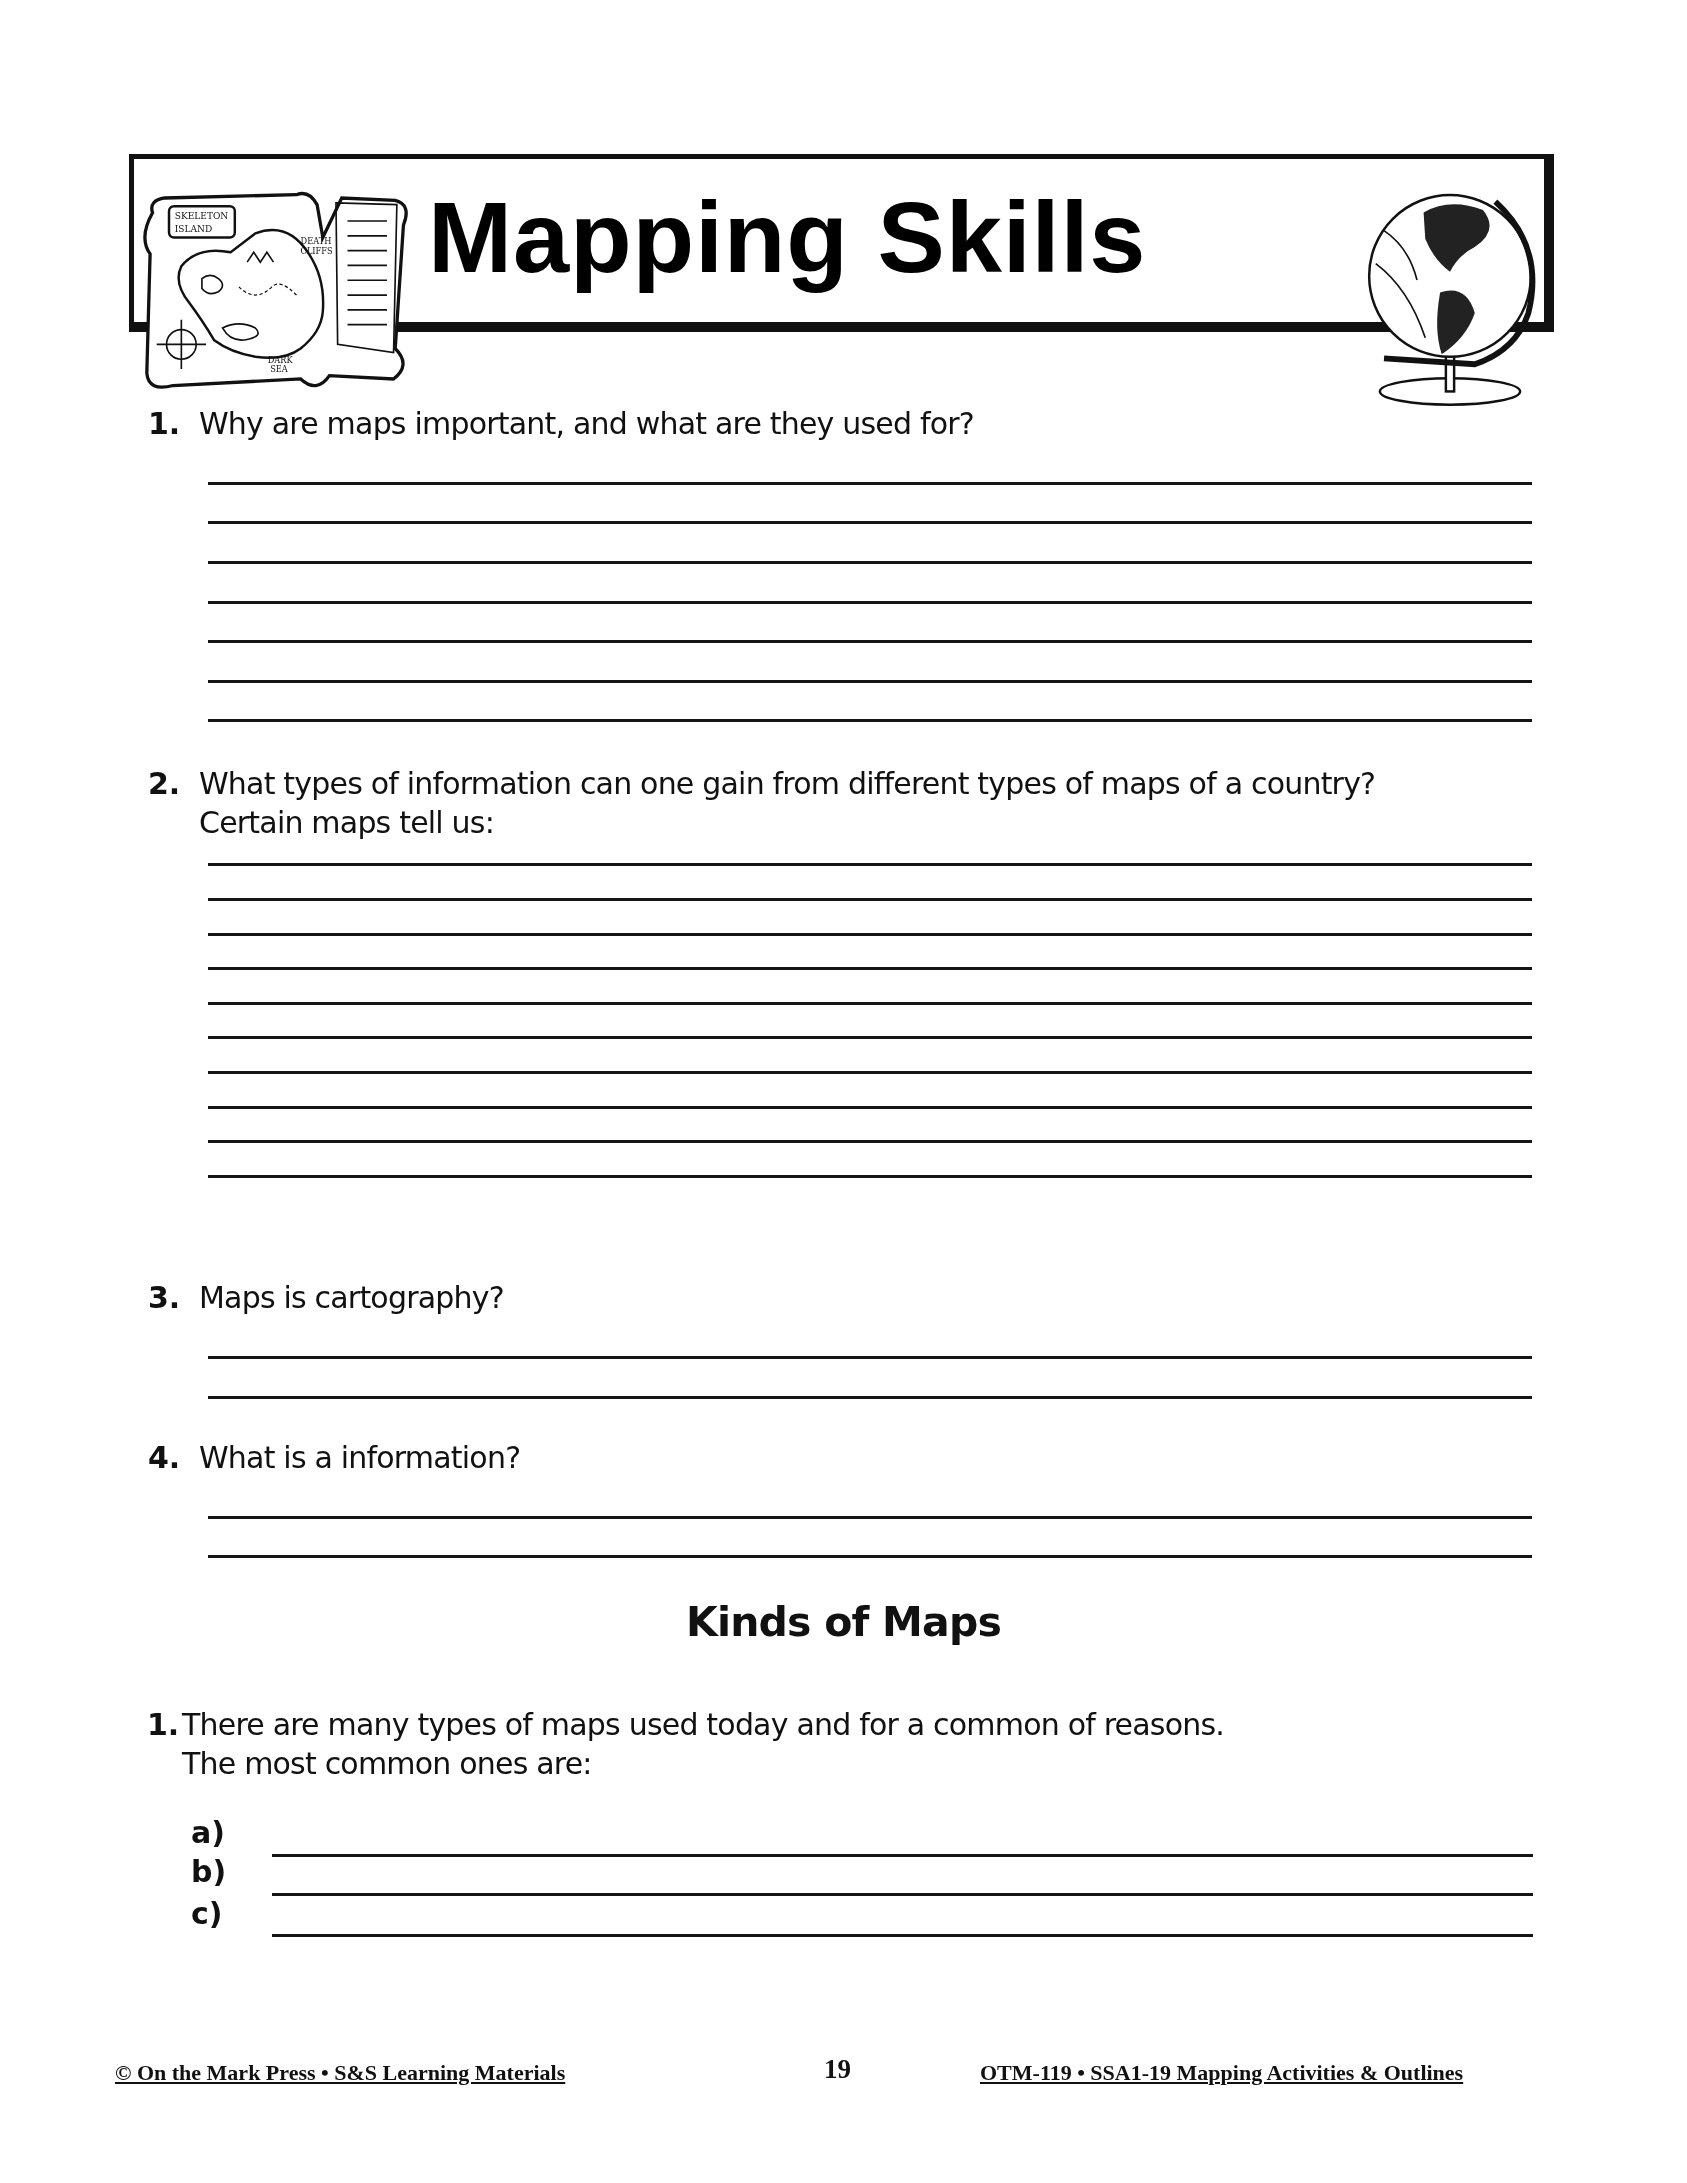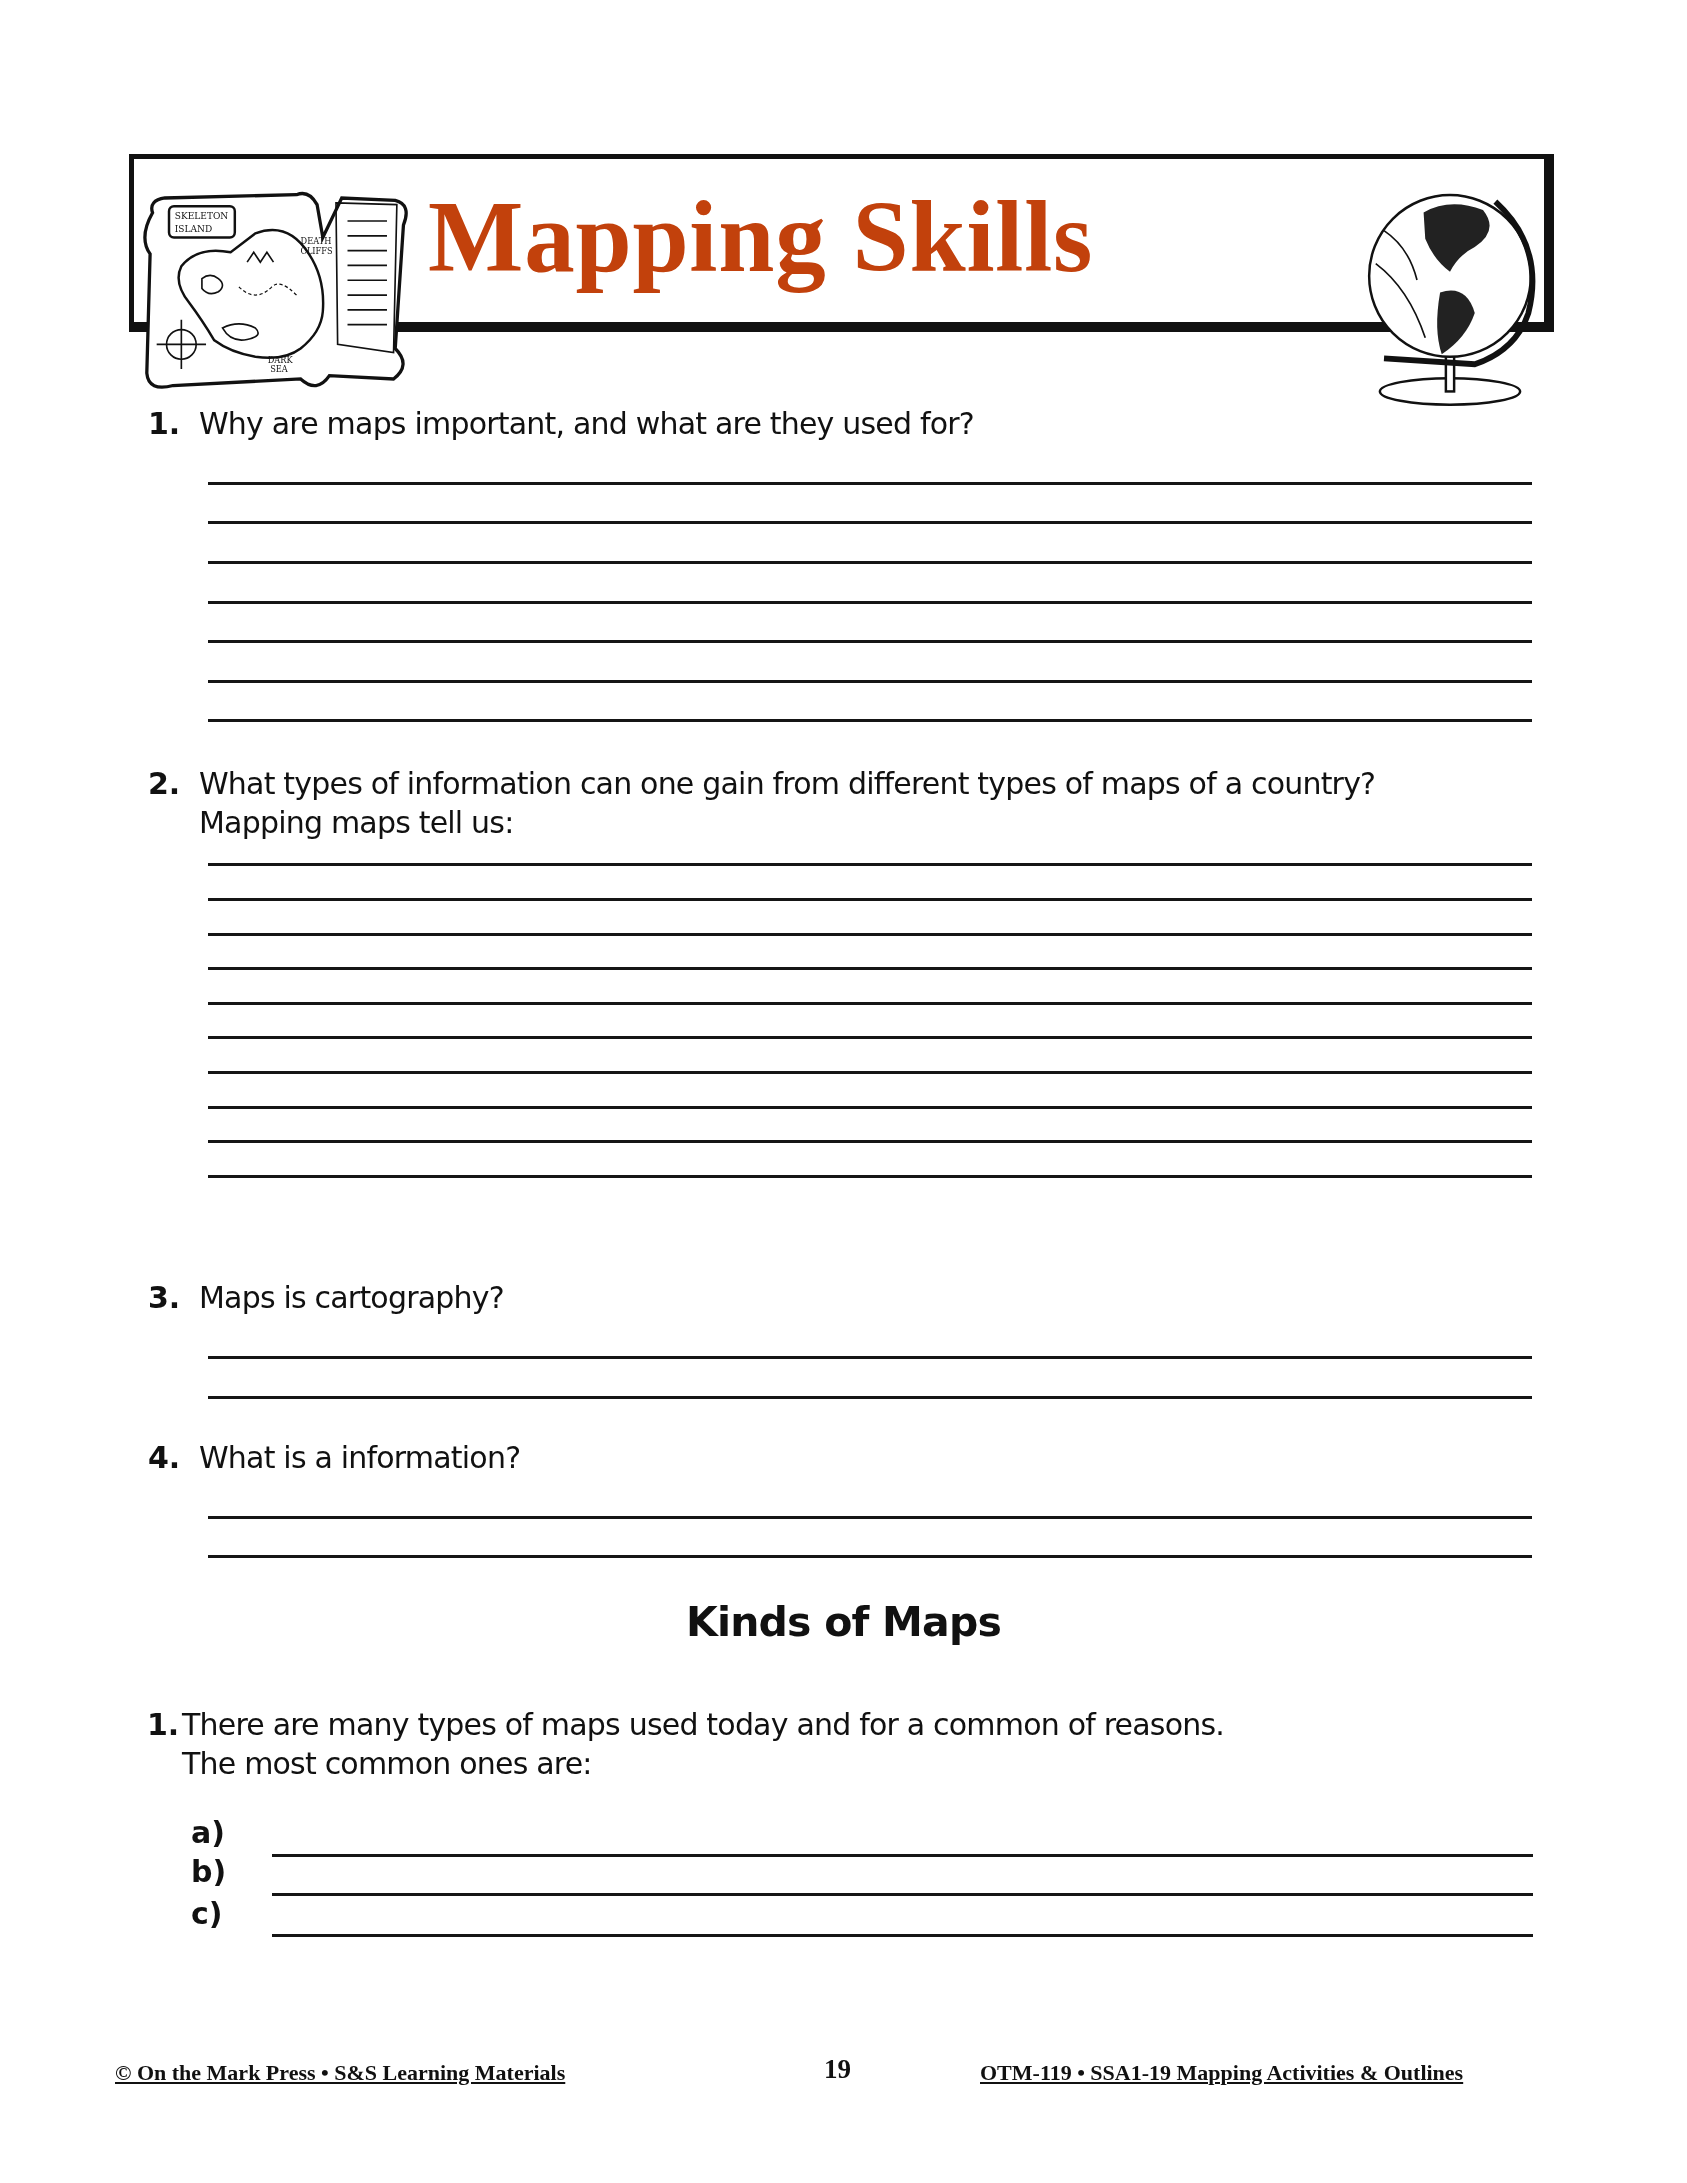--- a/index.html
+++ b/index.html
@@ -8,22 +8,22 @@
 
   
   .banner {
     position: absolute; left: 129px; top: 117px; width: 1410px; height: 163px;
     border-top: 5.8px solid #111; border-left: 5.8px solid #111;
     border-right: 10px solid #111; border-bottom: 10px solid #111;
     background: #fff;
   }
   .banner-title {
     position: absolute; left: 428px; top: 138px; width: 923px;
-    font-family: Liberation Serif, serif; font-weight: bold; font-size: 101px;
-    letter-spacing: 0.8px; line-height: 124px; color: #c2410c; white-space: nowrap;
+    font-family: Liberation Sans, sans-serif; font-weight: bold; font-size: 101px;
+    letter-spacing: 0.8px; line-height: 124px; color: #000000; white-space: nowrap;
   }
   .map-illus { position: absolute; left: 132px; top: 151px; width: 292px; height: 210px; }
   .globe-illus { position: absolute; left: 1351px; top: 144px; width: 198px; height: 227px; }
 
   
   .q { position: absolute; font-family: "DejaVu Sans", sans-serif; font-size: 30px; color: #111; line-height: 40px; white-space: nowrap; letter-spacing: -0.8px; }
   .q .num { position: absolute; left: 0; font-weight: bold; letter-spacing: 0; }
   .q .text { position: absolute; left: 51px; font-weight: normal; }
   .q .text2 { position: absolute; left: 51px; }
 
@@ -100,21 +100,21 @@
   <div class="line" style="left:208px; top:564px; width:1324px;"></div>
   <div class="line" style="left:208px; top:603px; width:1324px;"></div>
   <div class="line" style="left:208px; top:643px; width:1324px;"></div>
   <div class="line" style="left:208px; top:682px; width:1324px;"></div>
 
   <div class="q" style="left:148px; top:727px;">
     <span class="num">2.</span>
     <span class="text">What types of information can one gain from different types of maps of a country?</span>
   </div>
   <div class="q" style="left:148px; top:766px;">
-    <span class="text2">Mapping maps tell us:</span>
+    <span class="text2">Certain maps tell us:</span>
   </div>
   <div class="line" style="left:208px; top:826px; width:1324px;"></div>
   <div class="line" style="left:208px; top:861px; width:1324px;"></div>
   <div class="line" style="left:208px; top:896px; width:1324px;"></div>
   <div class="line" style="left:208px; top:930px; width:1324px;"></div>
   <div class="line" style="left:208px; top:965px; width:1324px;"></div>
   <div class="line" style="left:208px; top:999px; width:1324px;"></div>
   <div class="line" style="left:208px; top:1034px; width:1324px;"></div>
   <div class="line" style="left:208px; top:1069px; width:1324px;"></div>
   <div class="line" style="left:208px; top:1103px; width:1324px;"></div>

